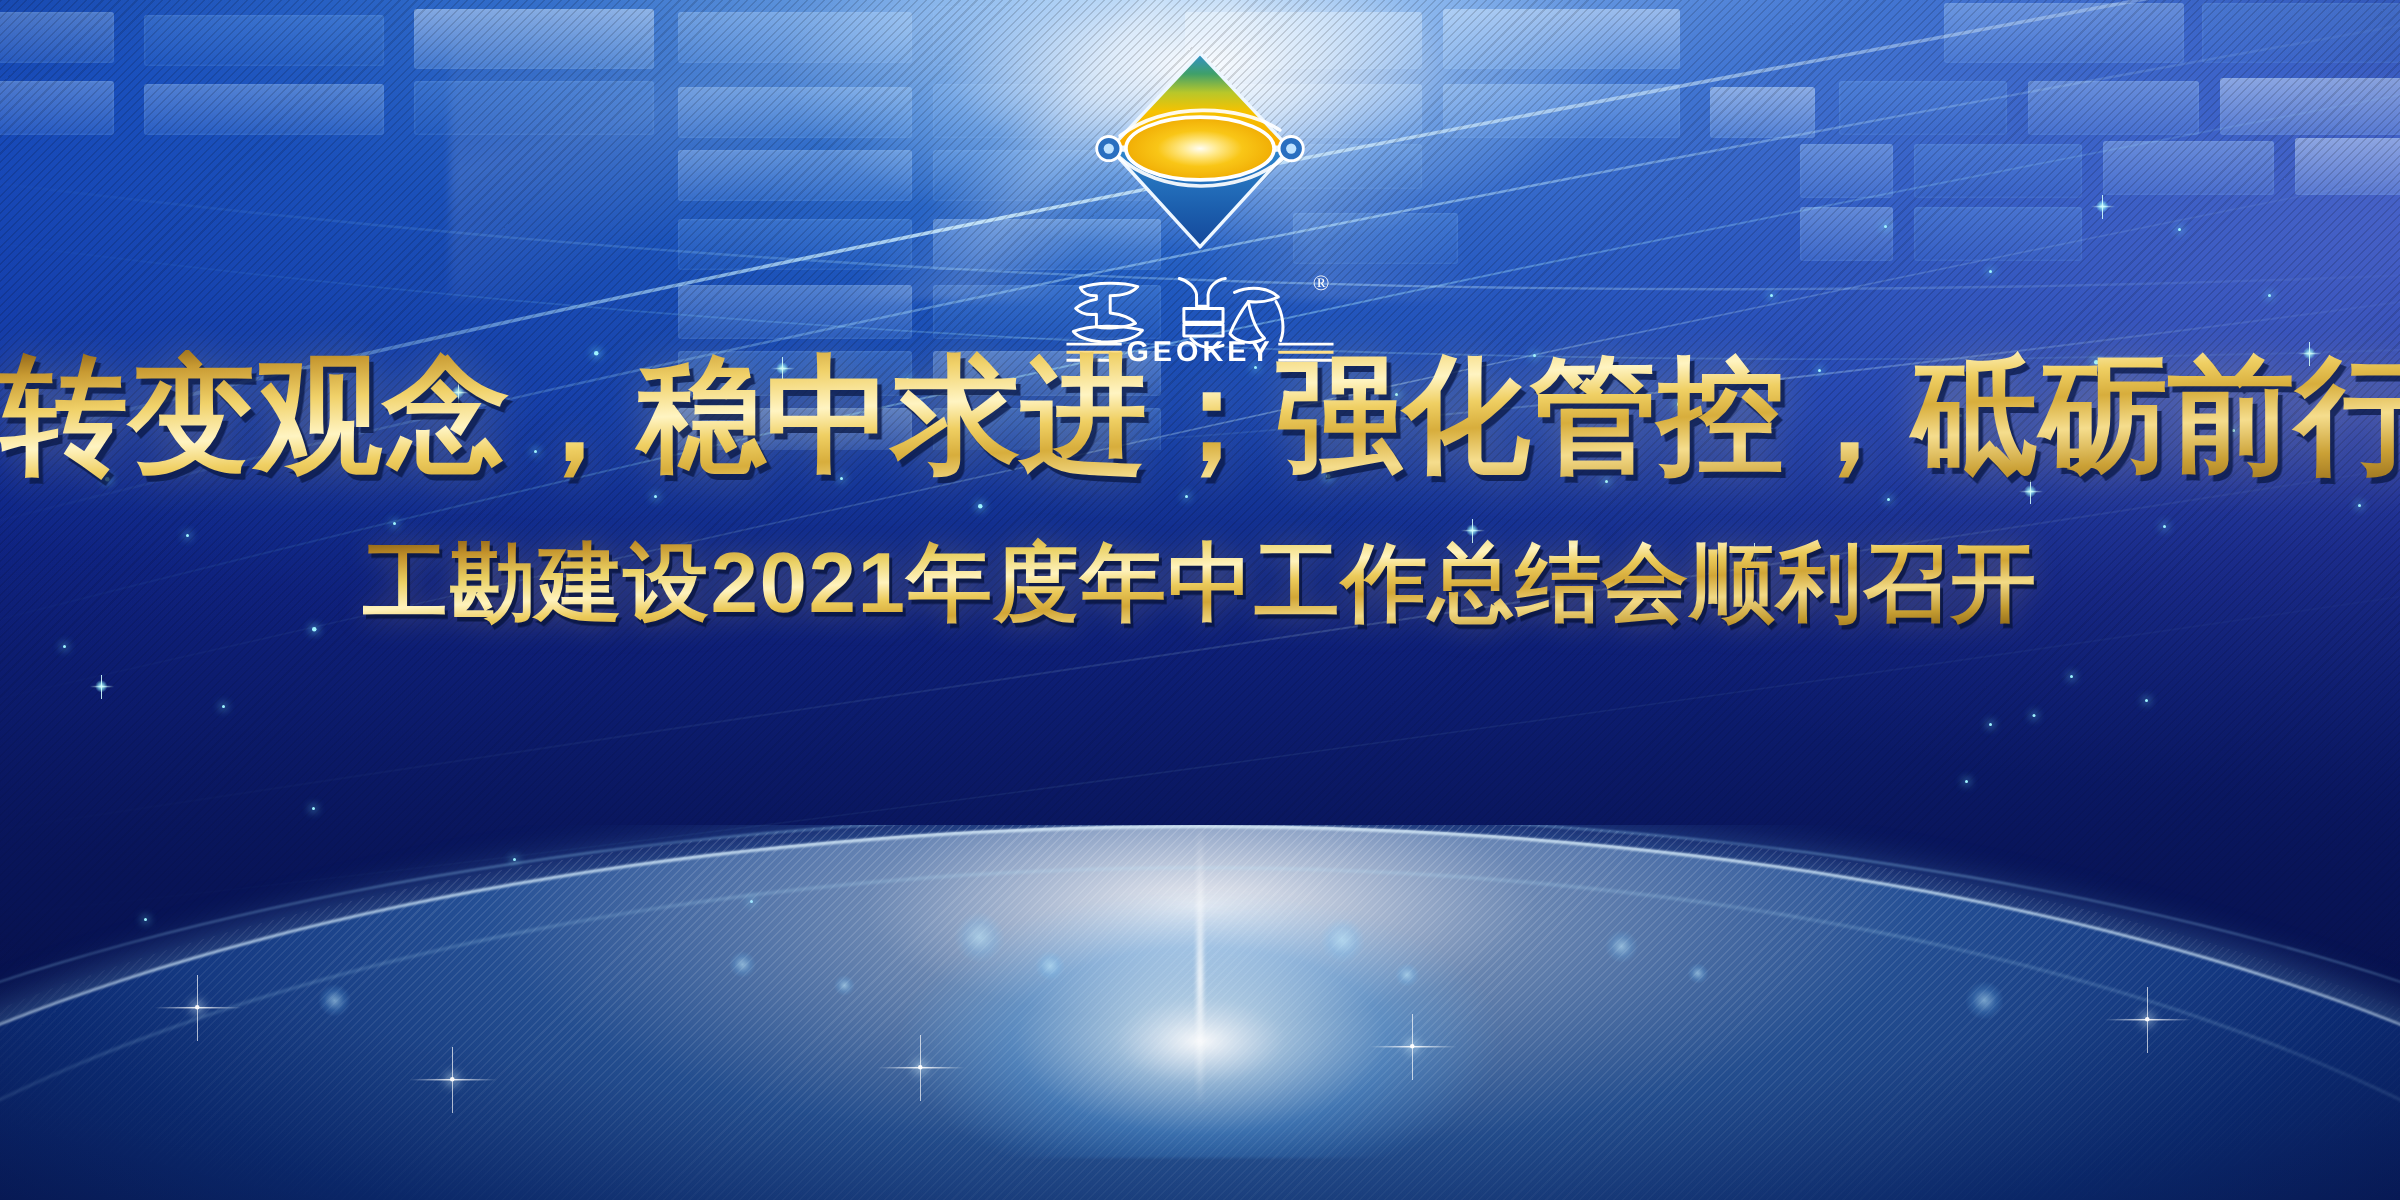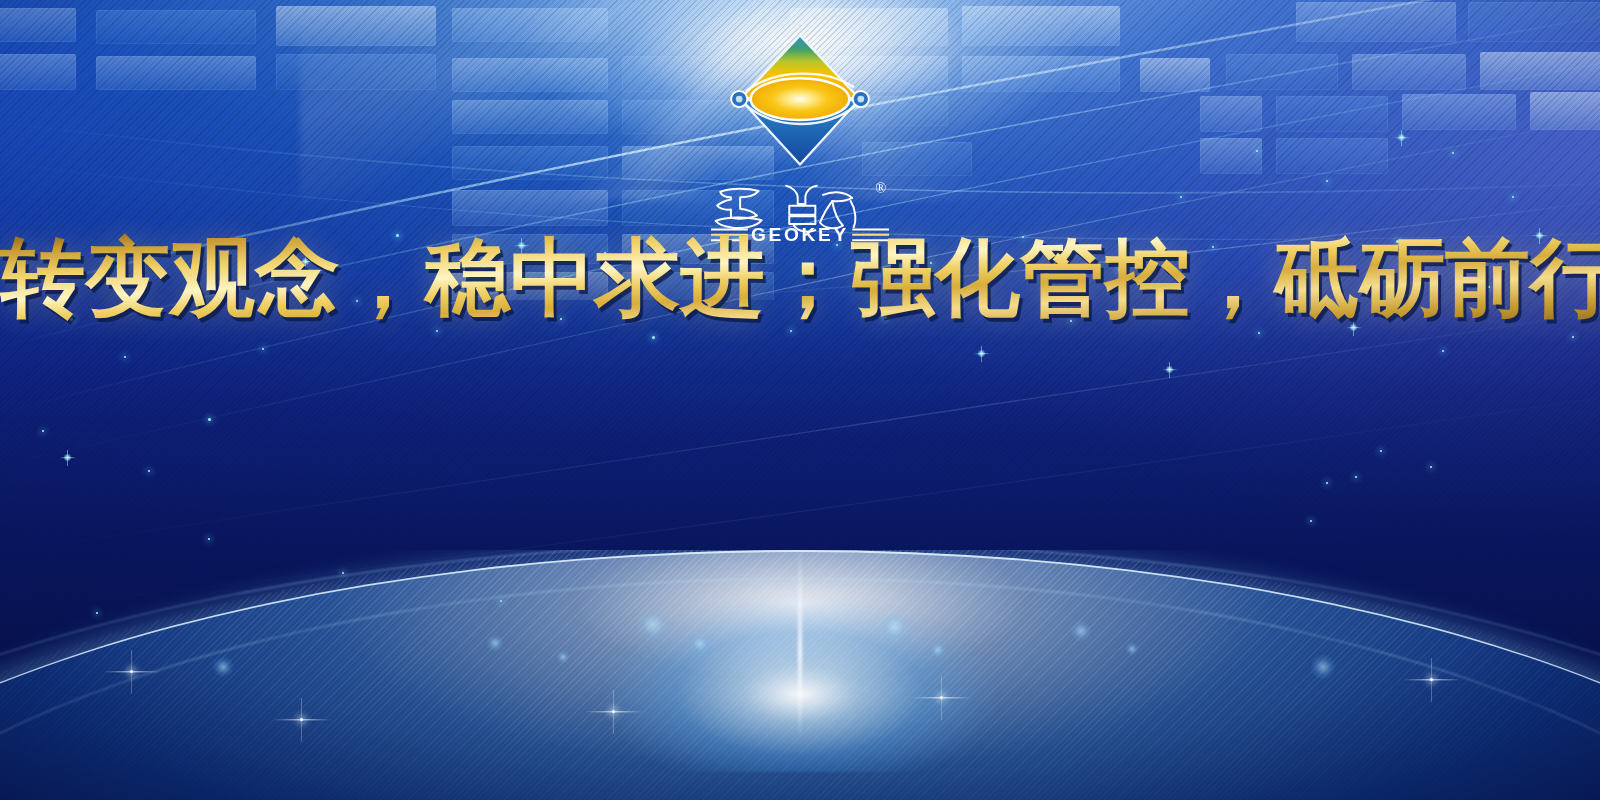--- a/index.html
+++ b/index.html
@@ -462,15 +462,18 @@
           <line x1="198" y1="81" x2="246" y2="81"></line>
         </g>
       </g>
     </svg>
   </div>
 
   <div class="headline-wrap">
     <span class="headline">转变观念，稳中求进；强化管控，砥砺前行。</span>
   </div>
 
+  <div class="subtitle-wrap">
+    <span class="subtitle">工勘建设2021年度年中工作总结会顺利召开</span>
+  </div>
 
   <div class="vignette"></div>
 </div>
 
 </body></html>

